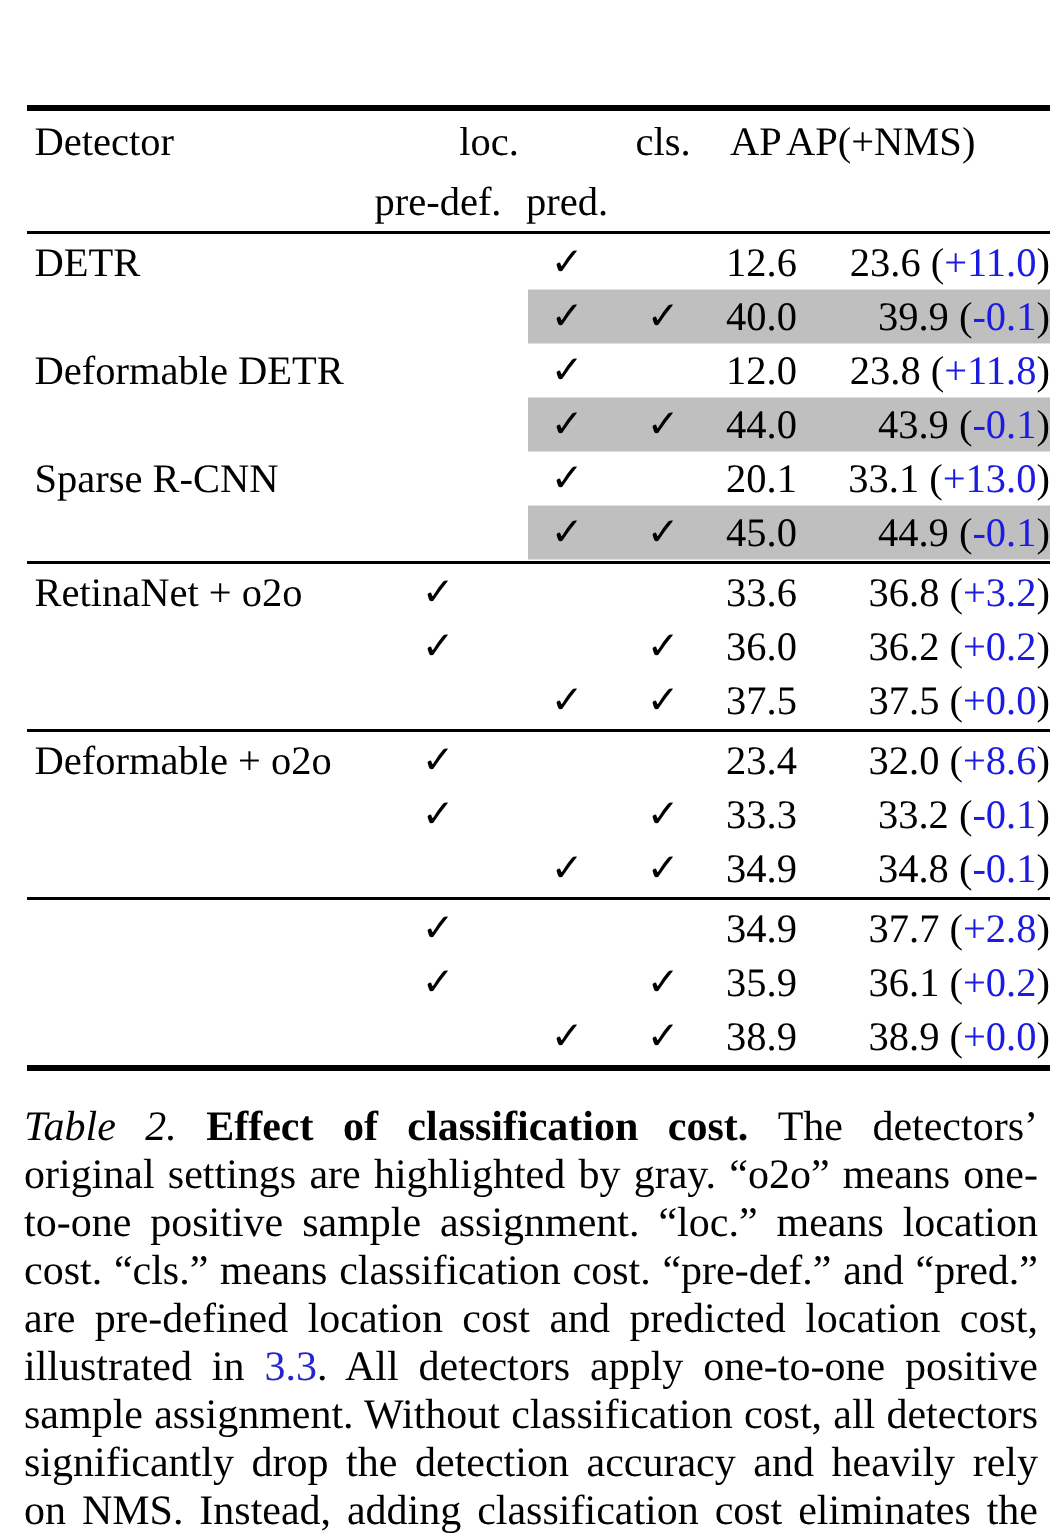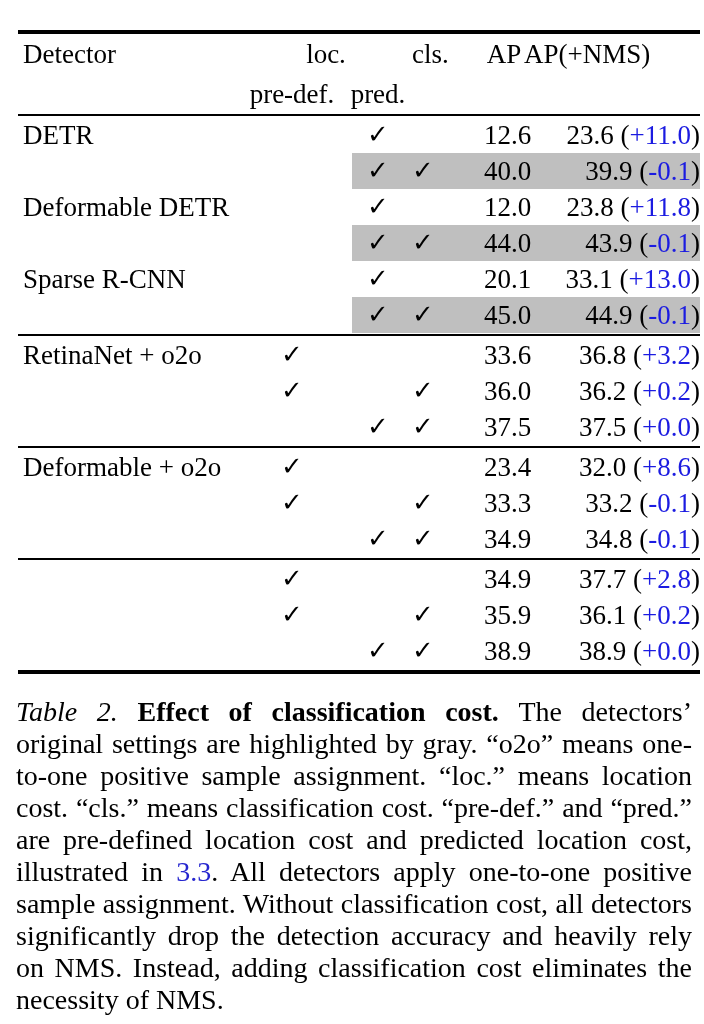--- a/index.html
+++ b/index.html
@@ -5,21 +5,21 @@
   html, body {
     margin: 0;
     padding: 0;
     width: 704px;
     height: 1024px;
     background: #ffffff;
     overflow: hidden;
     font-family: "Liberation Serif", "DejaVu Serif", serif;
     color: #000000;
   }
-  .page { position: relative; width: 704px; height: 942px; background: var(--background, #fff); }
+  .page { position: relative; width: 704px; height: 942px; background: var(--background, #fff); margin-top: 40px; }
 
   
   .tbl {
     position: absolute;
     left: 18px;
     top: 30px;
     width: 682px;
     font-size: 27px;
     line-height: 1;
   }
@@ -40,21 +40,21 @@
     left: 334px; right: 0; top: 0; bottom: 0;
     background: var(--highlight, #bfbfbf);
     z-index: 0;
   }
   .section { padding: 1px 0; }
 
   .cell { white-space: nowrap; }
   .c-det   { grid-column: 1; text-align: left;  padding-left: 5px; }
   .c-predef{ grid-column: 2; text-align: center; }
   .c-pred  { grid-column: 3; text-align: center; }
-  .c-cls   { grid-column: 4; text-align: left; padding-right: 12px; }
+  .c-cls   { grid-column: 4; text-align: center; padding-right: 12px; }
   .c-ap    { grid-column: 5; text-align: right; padding-right: 2px; }
   .c-nms   { grid-column: 6; text-align: right;  padding-left: 6px; }
   .h-loc   { grid-column: 2 / 4; text-align: center; }
   .c-ap-h  { grid-column: 5; text-align: center; padding: 0; }
   .c-nms-h { grid-column: 6; }
 
   .check { font-size: 26px; }
   .blue { color: var(--delta-blue, #1b1be1); }
 
   

